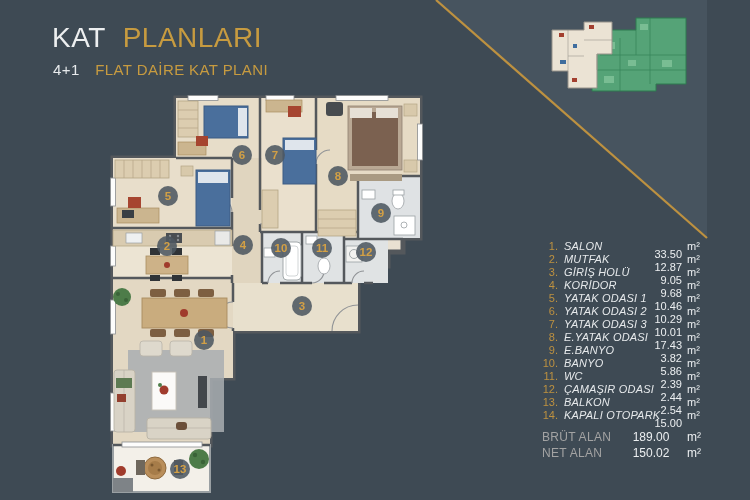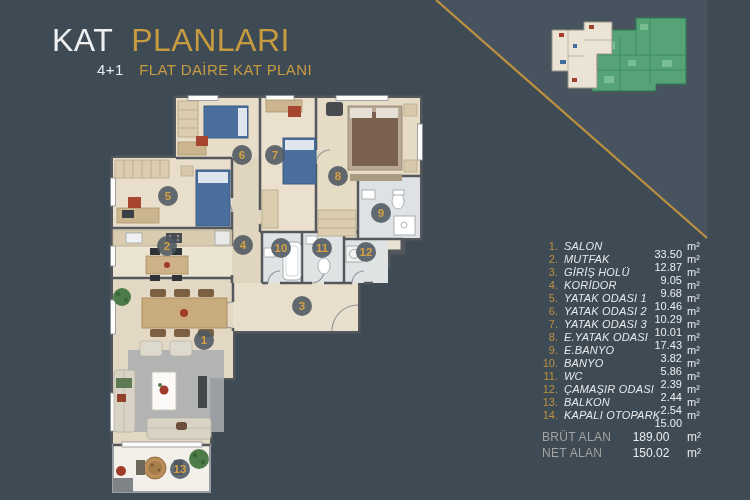--- a/index.html
+++ b/index.html
@@ -1,23 +1,23 @@
 <!DOCTYPE html>
 <html><head>
 <meta charset="utf-8">
 <style>
   html,body{margin:0;padding:0;background:#2c363f;}
   .stage{position:relative;width:750px;height:500px;overflow:hidden;
          background:#3e4a54;font-family:"Liberation Sans",sans-serif;}
   .stage svg{position:absolute;left:0;top:0;}
   
-  .title{position:absolute;left:52px;top:22px;font-size:32px;letter-spacing:.5px;white-space:nowrap;}
+  .title{position:absolute;left:52px;top:22px;font-size:28px;letter-spacing:.5px;white-space:nowrap;}
   .title .t1{color:#edeff0;}
   .title .t2{color:#c79b40;margin-left:9px;}
-  .subtitle{position:absolute;left:53px;top:61px;font-size:15px;letter-spacing:.4px;white-space:nowrap;margin-left:44px;}
+  .subtitle{position:absolute;left:53px;top:61px;font-size:15px;letter-spacing:.4px;white-space:nowrap;}
   .subtitle .s1{color:#e8ebed;}
   .subtitle .s2{color:#c79b40;margin-left:11px;}
   
   .watermark{position:absolute;left:286px;top:231px;font-size:27px;font-weight:600;
              letter-spacing:3px;color:rgba(216,225,231,0.28);white-space:nowrap;z-index:5;}
   .watermark sup{font-size:11px;letter-spacing:0;}
   
   .legend{position:absolute;left:528px;top:240px;width:180px;z-index:6;}
   .lg-row{position:relative;height:13px;font-size:11px;line-height:13px;}
   .lg-num{position:absolute;left:0;width:30px;text-align:right;color:#bd9140;}

